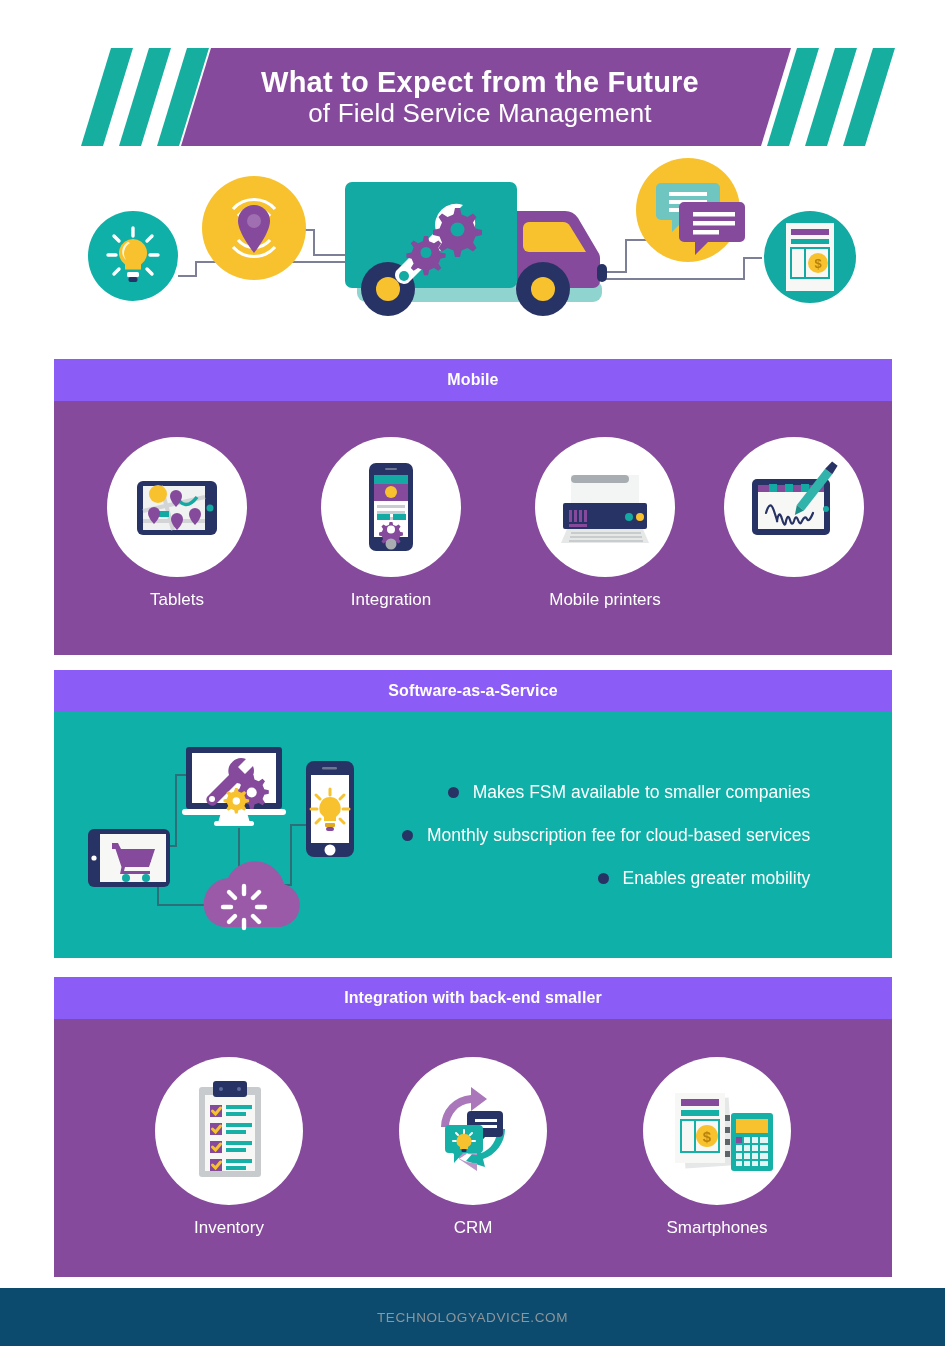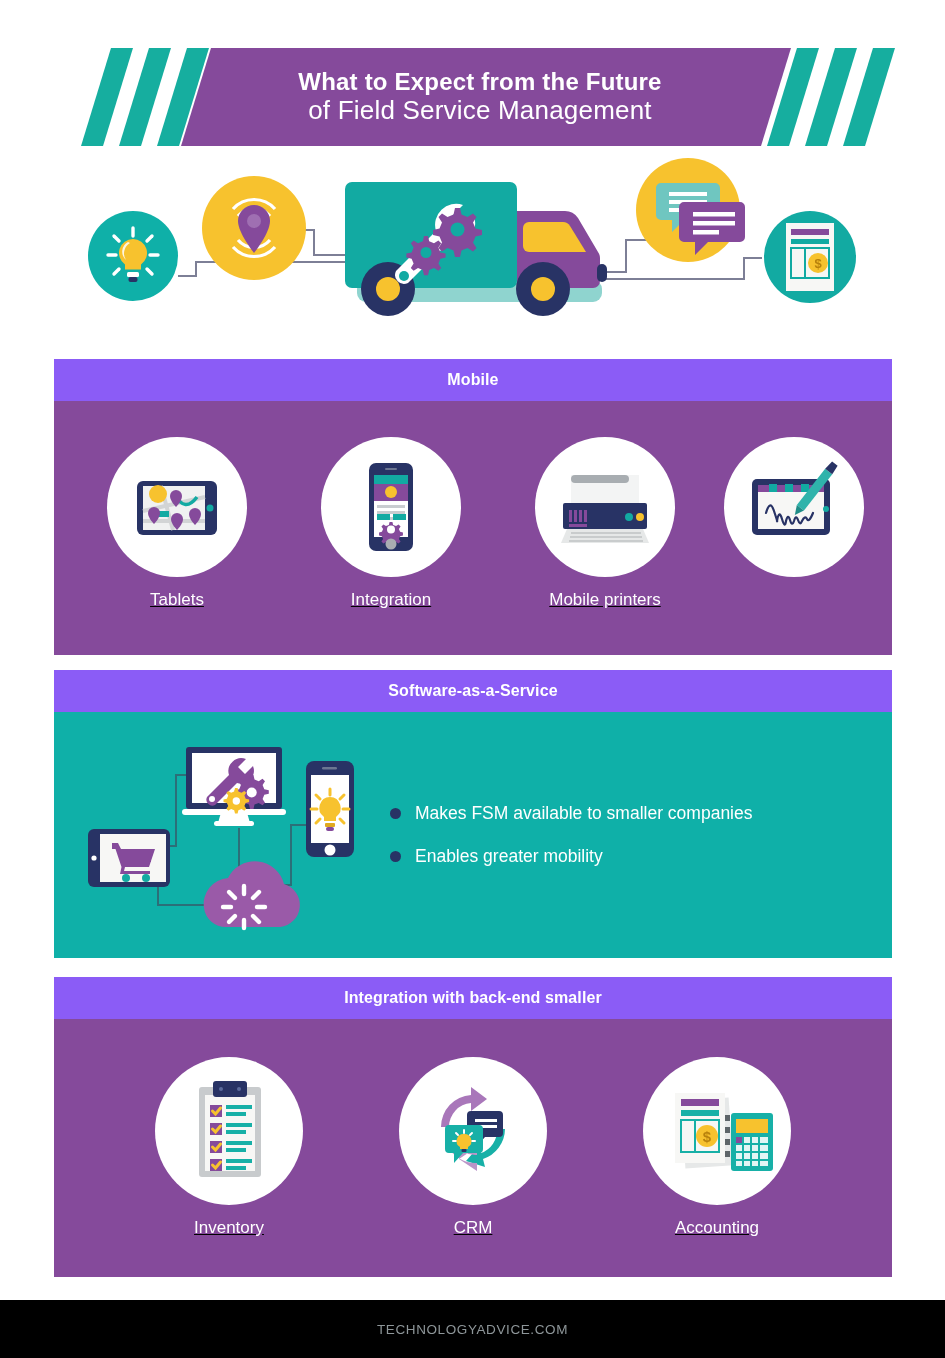--- a/index.html
+++ b/index.html
@@ -25,61 +25,61 @@
   .s6 { left: 858px; }
   .banner-body {
     position: absolute; top: 48px; left: 196px; width: 580px; height: 98px;
     background: #854a9b; transform: skewX(-17deg);
   }
   .banner-text {
     position: absolute; top: 48px; left: 150px; width: 660px; height: 98px;
     display: flex; flex-direction: column; align-items: center; justify-content: center;
     color: #ffffff; text-align: center; line-height: 1.12;
   }
-  .banner-line1 { font-size: 24px; font-weight: bold; letter-spacing: .2px; }
+  .banner-line1 { font-size: 29px; font-weight: bold; letter-spacing: .2px; }
   .banner-line2 { font-size: 26px; font-weight: 300; letter-spacing: .2px; }
 
   
   .hero { position: relative; width: 945px; height: 206px; }
   .hero svg { position: absolute; top: 0; left: 0; }
 
   
   .section { position: absolute; left: 54px; width: 838px; }
   .sec-head {
     background: #8b5cf6; color: #ffffff;
     font-size: 16px; font-weight: bold; text-align: center;
     height: 42px; line-height: 42px; letter-spacing: .1px;
   }
   .sec-body-purple { background: #854a9b; }
   .sec-body-teal   { background: #0fb0a8; }
 
   
   .cards { display: flex; }
-  .card { display: flex; flex-direction: column; align-items: center; text-decoration: underline; }
+  .card { display: flex; flex-direction: column; align-items: center; }
   .disc {
     width: 140px; height: 140px; border-radius: 50%;
     background: #ffffff; display: flex; align-items: center; justify-content: center;
   }
   .caption {
     margin-top: 12px; color: #ffffff; font-size: 17px; font-weight: 300;
     text-align: center; line-height: 1.25; width: 190px;
   }
 
   
   .saas-row { display: flex; align-items: center; height: 100%; }
   .saas-art { width: 300px; margin-left: 22px; }
   .bullets { margin-left: 14px; }
-  .bullet { display: flex; align-items: center; margin: 22px 0; }
+  .bullet { display: flex; align-items: center; margin: 22px 12px; justify-content: flex-end; }
   .dot { width: 11px; height: 11px; border-radius: 50%; background: #283365; flex: 0 0 11px; }
   .bullet span.txt { margin-left: 14px; color: #ffffff; font-size: 17.5px; font-weight: 300; white-space: nowrap; }
 
   
   .footer {
-    position: absolute; left: 0; bottom: 0; width: 945px; height: 58px;
-    background: #000000; display: flex; align-items: center; justify-content: center;
+    position: absolute; left: 0; bottom: 12px; width: 945px; height: 58px;
+    background: #0c4a6e; display: flex; align-items: center; justify-content: center;
   }
   .footer span {
     color: #8e9699; font-size: 13.5px; letter-spacing: .6px;
   }
 </style>
 </head>
 <body>
 
 <div class="page">
 
@@ -387,20 +387,24 @@
               <rect x="249" y="90" width="10" height="4" rx="1" fill="#e0a91f"></rect>
               <rect x="250" y="94" width="8" height="4" rx="2" fill="#854a9b"></rect>
             </g>
           </svg>
         </div>
 
         <div class="bullets">
           <div class="bullet">
             <span class="dot"></span>
             <span class="txt">Makes FSM available to smaller companies</span>
+          </div>
+          <div class="bullet">
+            <span class="dot"></span>
+            <span class="txt">Monthly subscription fee for cloud-based services</span>
           </div>
           <div class="bullet">
             <span class="dot"></span>
             <span class="txt">Enables greater mobility</span>
           </div>
         </div>
       </div>
     </div>
   </div>
 
@@ -512,21 +516,21 @@
                   <rect x="89" y="84" width="6" height="6"></rect>
                   <rect x="97" y="84" width="6" height="6"></rect>
                   <rect x="105" y="84" width="8" height="6"></rect>
                 <rect x="81" y="92" width="6" height="5"></rect>
                   <rect x="89" y="92" width="6" height="5"></rect>
                   <rect x="97" y="92" width="6" height="5"></rect>
                   <rect x="105" y="92" width="8" height="5"></rect>
               </g>
             </svg>
           </div>
-          <div class="caption">Accounting</div>
+          <div class="caption">Smartphones</div>
         </div>
 
       </div>
     </div>
   </div>
 
   <div class="footer">
     <span>TECHNOLOGYADVICE.COM</span>
   </div>
 

